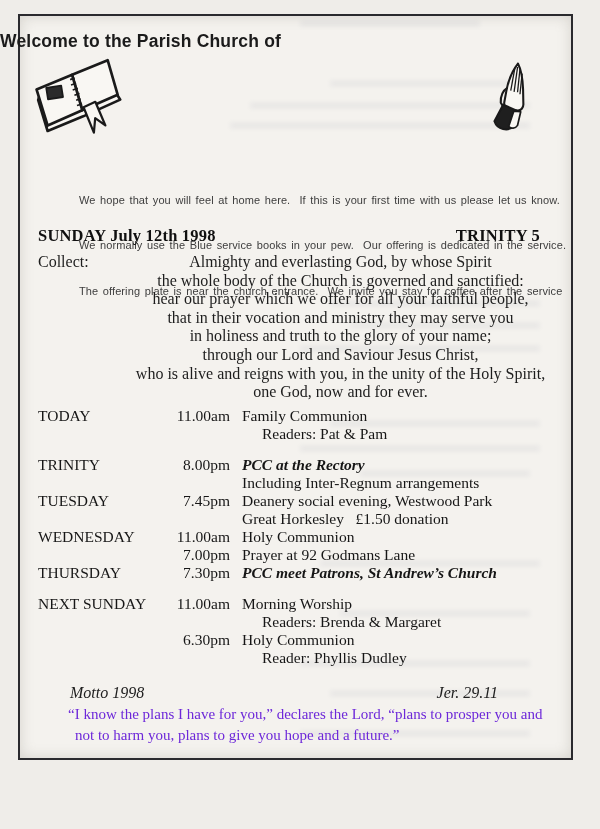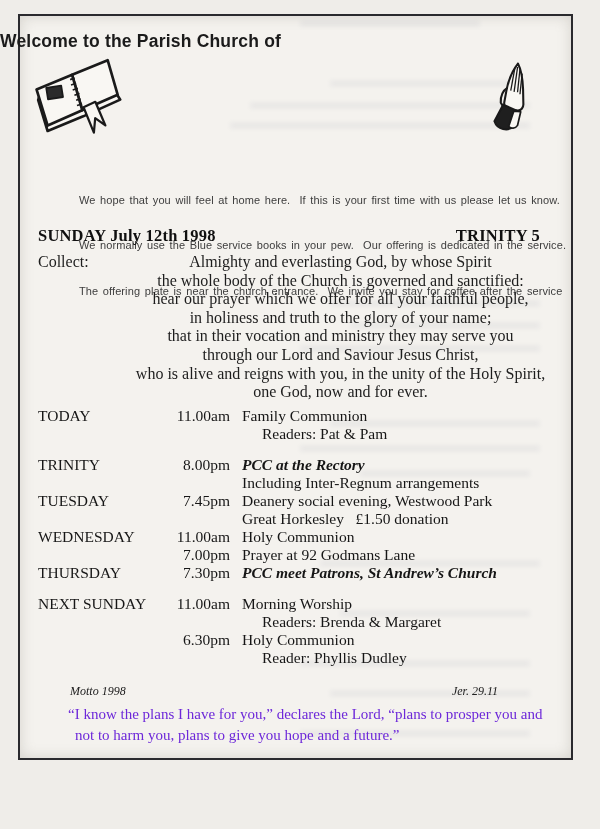--- a/index.html
+++ b/index.html
@@ -46,21 +46,21 @@
   .sched-day{width:132px;flex:none;}
   .sched-time{width:60px;flex:none;text-align:right;}
   .sched-desc{margin-left:12px;white-space:pre;}
   .sched-desc.indent{margin-left:32px;}
   .bold-italic{font-weight:bold;font-style:italic;}
   .bold{font-weight:normal;}
 
   .motto-row{
     position:absolute;left:70px;right:102px;top:684px;
     display:flex;justify-content:space-between;
-    font-style:italic;font-size:12px;color:#202020;
+    font-style:italic;font-size:16px;color:#202020;
   }
   .quote{position:absolute;left:68px;top:704px;width:480px;font-size:15px;line-height:20.5px;color:#6d28d9;}
   .quote-line2{margin-left:7px;}
 </style>
 </head>
 <body>
 
 <div class="sheet-frame"></div>
 
 <div>
@@ -126,22 +126,22 @@
   <span>SUNDAY July 12th 1998</span>
   <span>TRINITY 5</span>
 </div>
 
 <div class="collect-block">
   <span class="collect-label">Collect:</span>
   <div class="collect-lines">
     <div>Almighty and everlasting God, by whose Spirit</div>
     <div>the whole body of the Church is governed and sanctified:</div>
     <div>hear our prayer which we offer for all your faithful people,</div>
+    <div>that in their vocation and ministry they may serve you</div>
     <div>in holiness and truth to the glory of your name;</div>
-    <div>that in their vocation and ministry they may serve you</div>
     <div>through our Lord and Saviour Jesus Christ,</div>
     <div>who is alive and reigns with you, in the unity of the Holy Spirit,</div>
     <div>one God, now and for ever.</div>
   </div>
 </div>
 
 <div class="schedule" id="schedule">
     <div class="sched-row">
       <span class="sched-day">TODAY</span>
       <span class="sched-time">11.00am</span>

